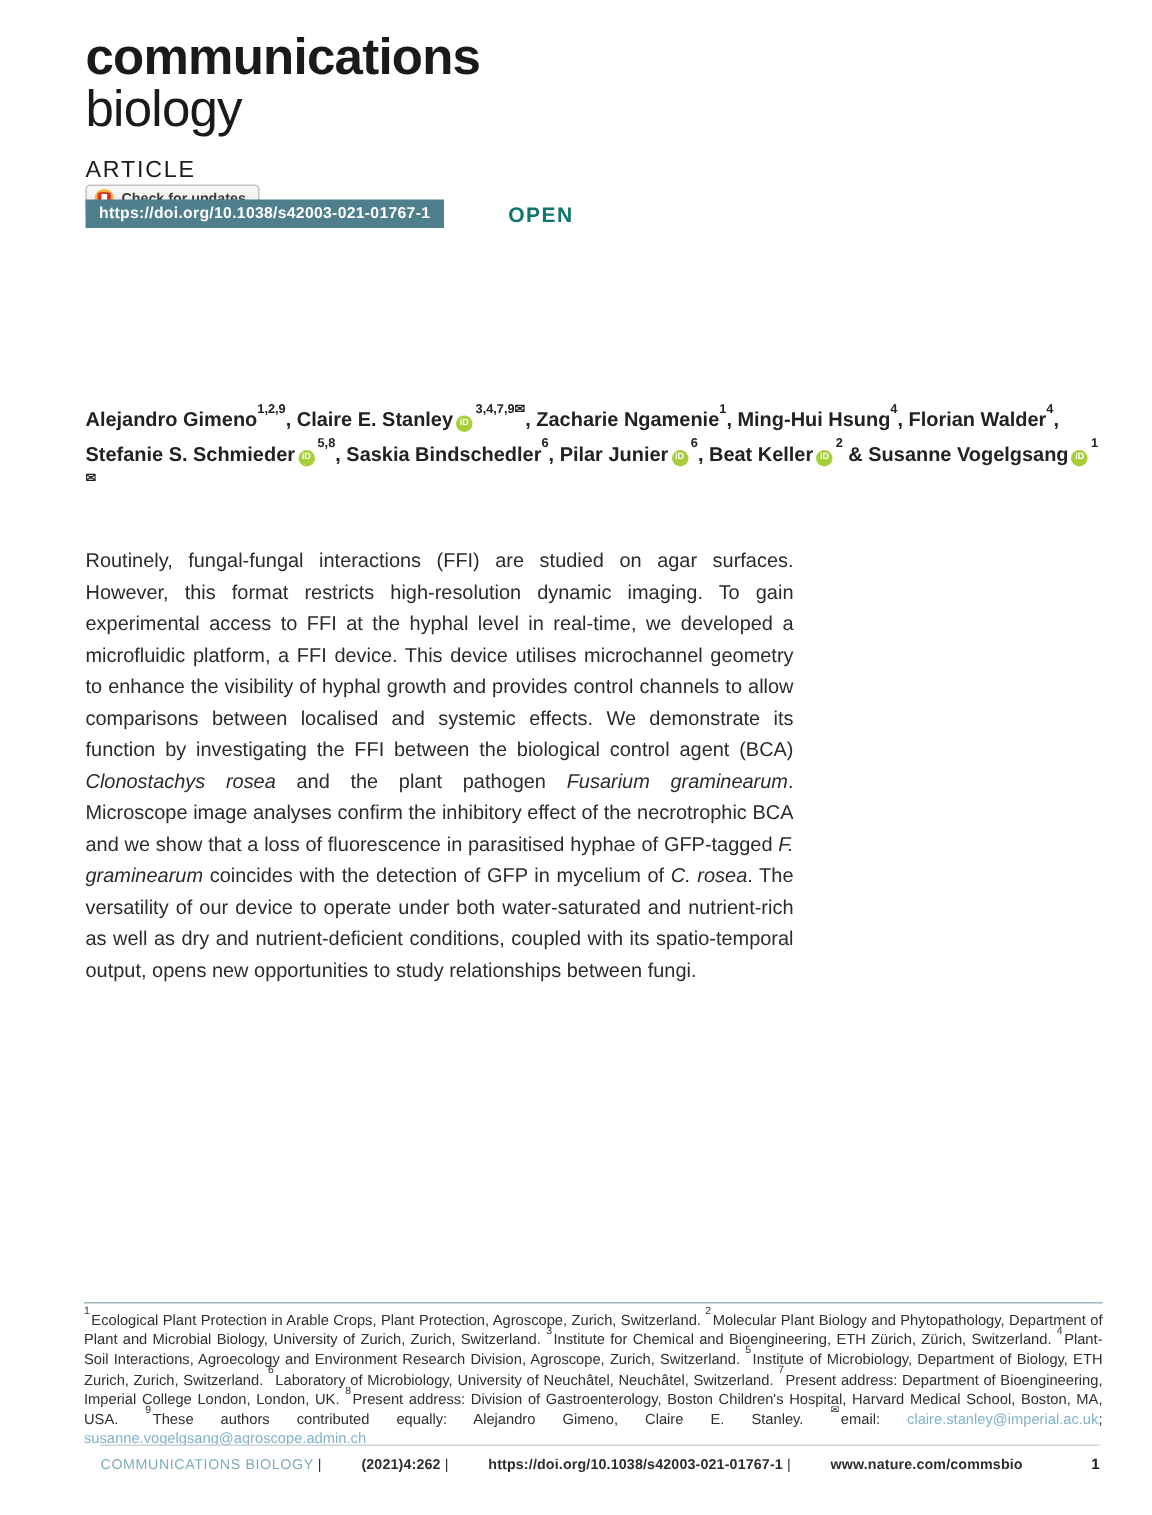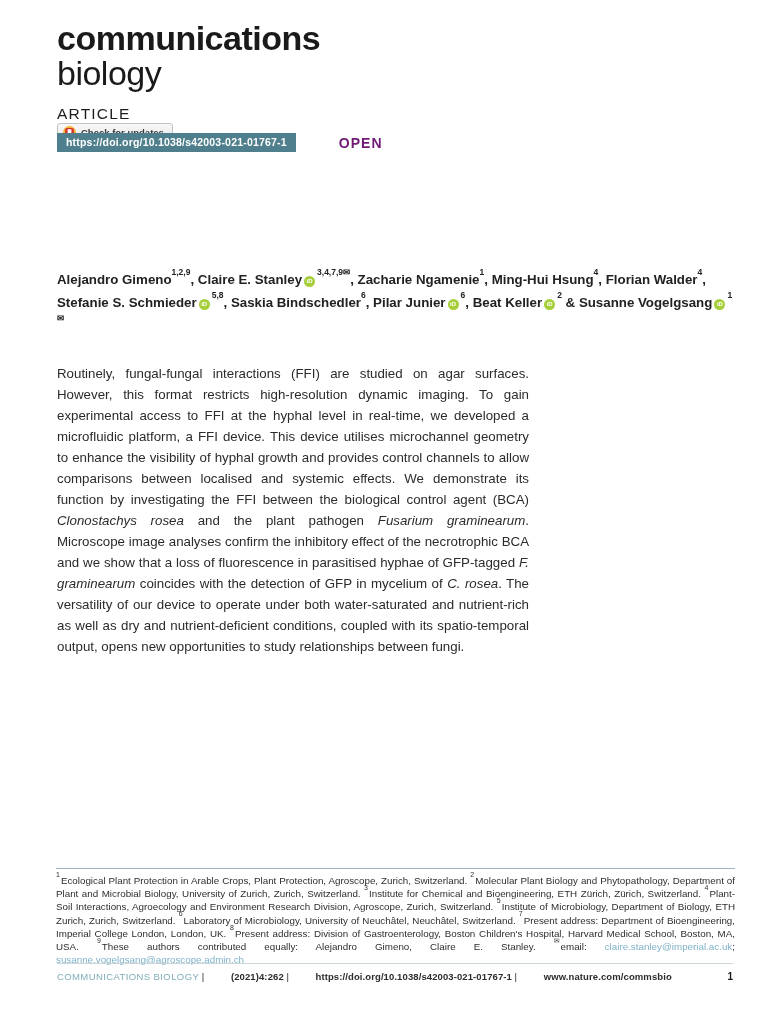--- a/index.html
+++ b/index.html
@@ -17,21 +17,21 @@
   .article-label { font-size: 15.5px; letter-spacing: 1.2px; color: #1c1c1c; font-weight: 400; }
   .check-updates { display: inline-flex; align-items: center; gap: 5px; background: linear-gradient(#f7f7f7, #e9e9e9);
         border: 1px solid #c3c3c3; border-radius: 3px; padding: 2px 8px 2px 5px; height: 19px; cursor: pointer;
         box-shadow: 0 1px 1px rgba(0,0,0,0.08); }
   .check-updates span { font-size: 9.5px; color: #3a3a3a; font-weight: 700; }
 
   
   .doi-row { position: absolute; left: 57px; top: 133px; display: flex; align-items: center; }
   .doi-badge { background: #4f7f8c; color: #ffffff; font-size: 10.5px; font-weight: 700; letter-spacing: 0.2px;
         padding: 3px 9px 4px 9px; }
-  .open-label { color: #701a75; font-size: 14px; font-weight: 700; letter-spacing: 1px; margin-left: 43px; }
+  .open-label { color: #0f766e; font-size: 14px; font-weight: 700; letter-spacing: 1px; margin-left: 43px; }
 
   
   .title { position: absolute; left: 57px; top: 160px; width: 665px; font-size: 25.5px; font-weight: 400;
         line-height: 34px; color: #212121; letter-spacing: 0.1px; }
   .title i { font-style: italic; }
 
   
   .authors { position: absolute; left: 57px; top: 268px; width: 682px; font-size: 13.3px; line-height: 23px;
         font-weight: 600; color: #222; }
   .authors sup { font-size: 8.5px; font-weight: 600; line-height: 0; position: relative; top: -4px; }
@@ -43,21 +43,21 @@
         color: #2b2b2b; text-align: justify; }
   .abstract i { font-style: italic; }
 
   
   .footnotes { position: absolute; left: 56px; right: 33px; top: 868px; border-top: 1px solid #9fb6bd;
         padding-top: 5px; font-size: 9.8px; line-height: 13.2px; color: #2e2e2e; text-align: justify; }
   .footnotes sup { font-size: 7px; line-height: 0; position: relative; top: -3px; margin-right: 1px; }
   .footnotes .mail { color: #7fb2c9; text-decoration: none; cursor: pointer; }
 
   
-  .footer { position: absolute; left: 57px; right: 35px; top: 963px; border-top: 1px solid #ccd6d9;
+  .footer { position: absolute; left: 67px; right: 35px; top: 963px; border-top: 1px solid #ccd6d9;
         padding-top: 7px; font-size: 9.5px; display: flex; align-items: baseline; }
   .footer .journal { color: #7fadb9; font-weight: 400; letter-spacing: 0.4px; }
   .footer .dark { color: #2c2c2c; font-weight: 700; letter-spacing: 0.1px; margin-left: 24px; }
   .footer .sep { color: #2c2c2c; font-weight: 400; white-space: pre; }
   .footer .page-num { margin-left: auto; color: #1c1c1c; font-weight: 700; font-size: 10px; }
 </style>
 </head>
 <body>
 
 <div class="page">

